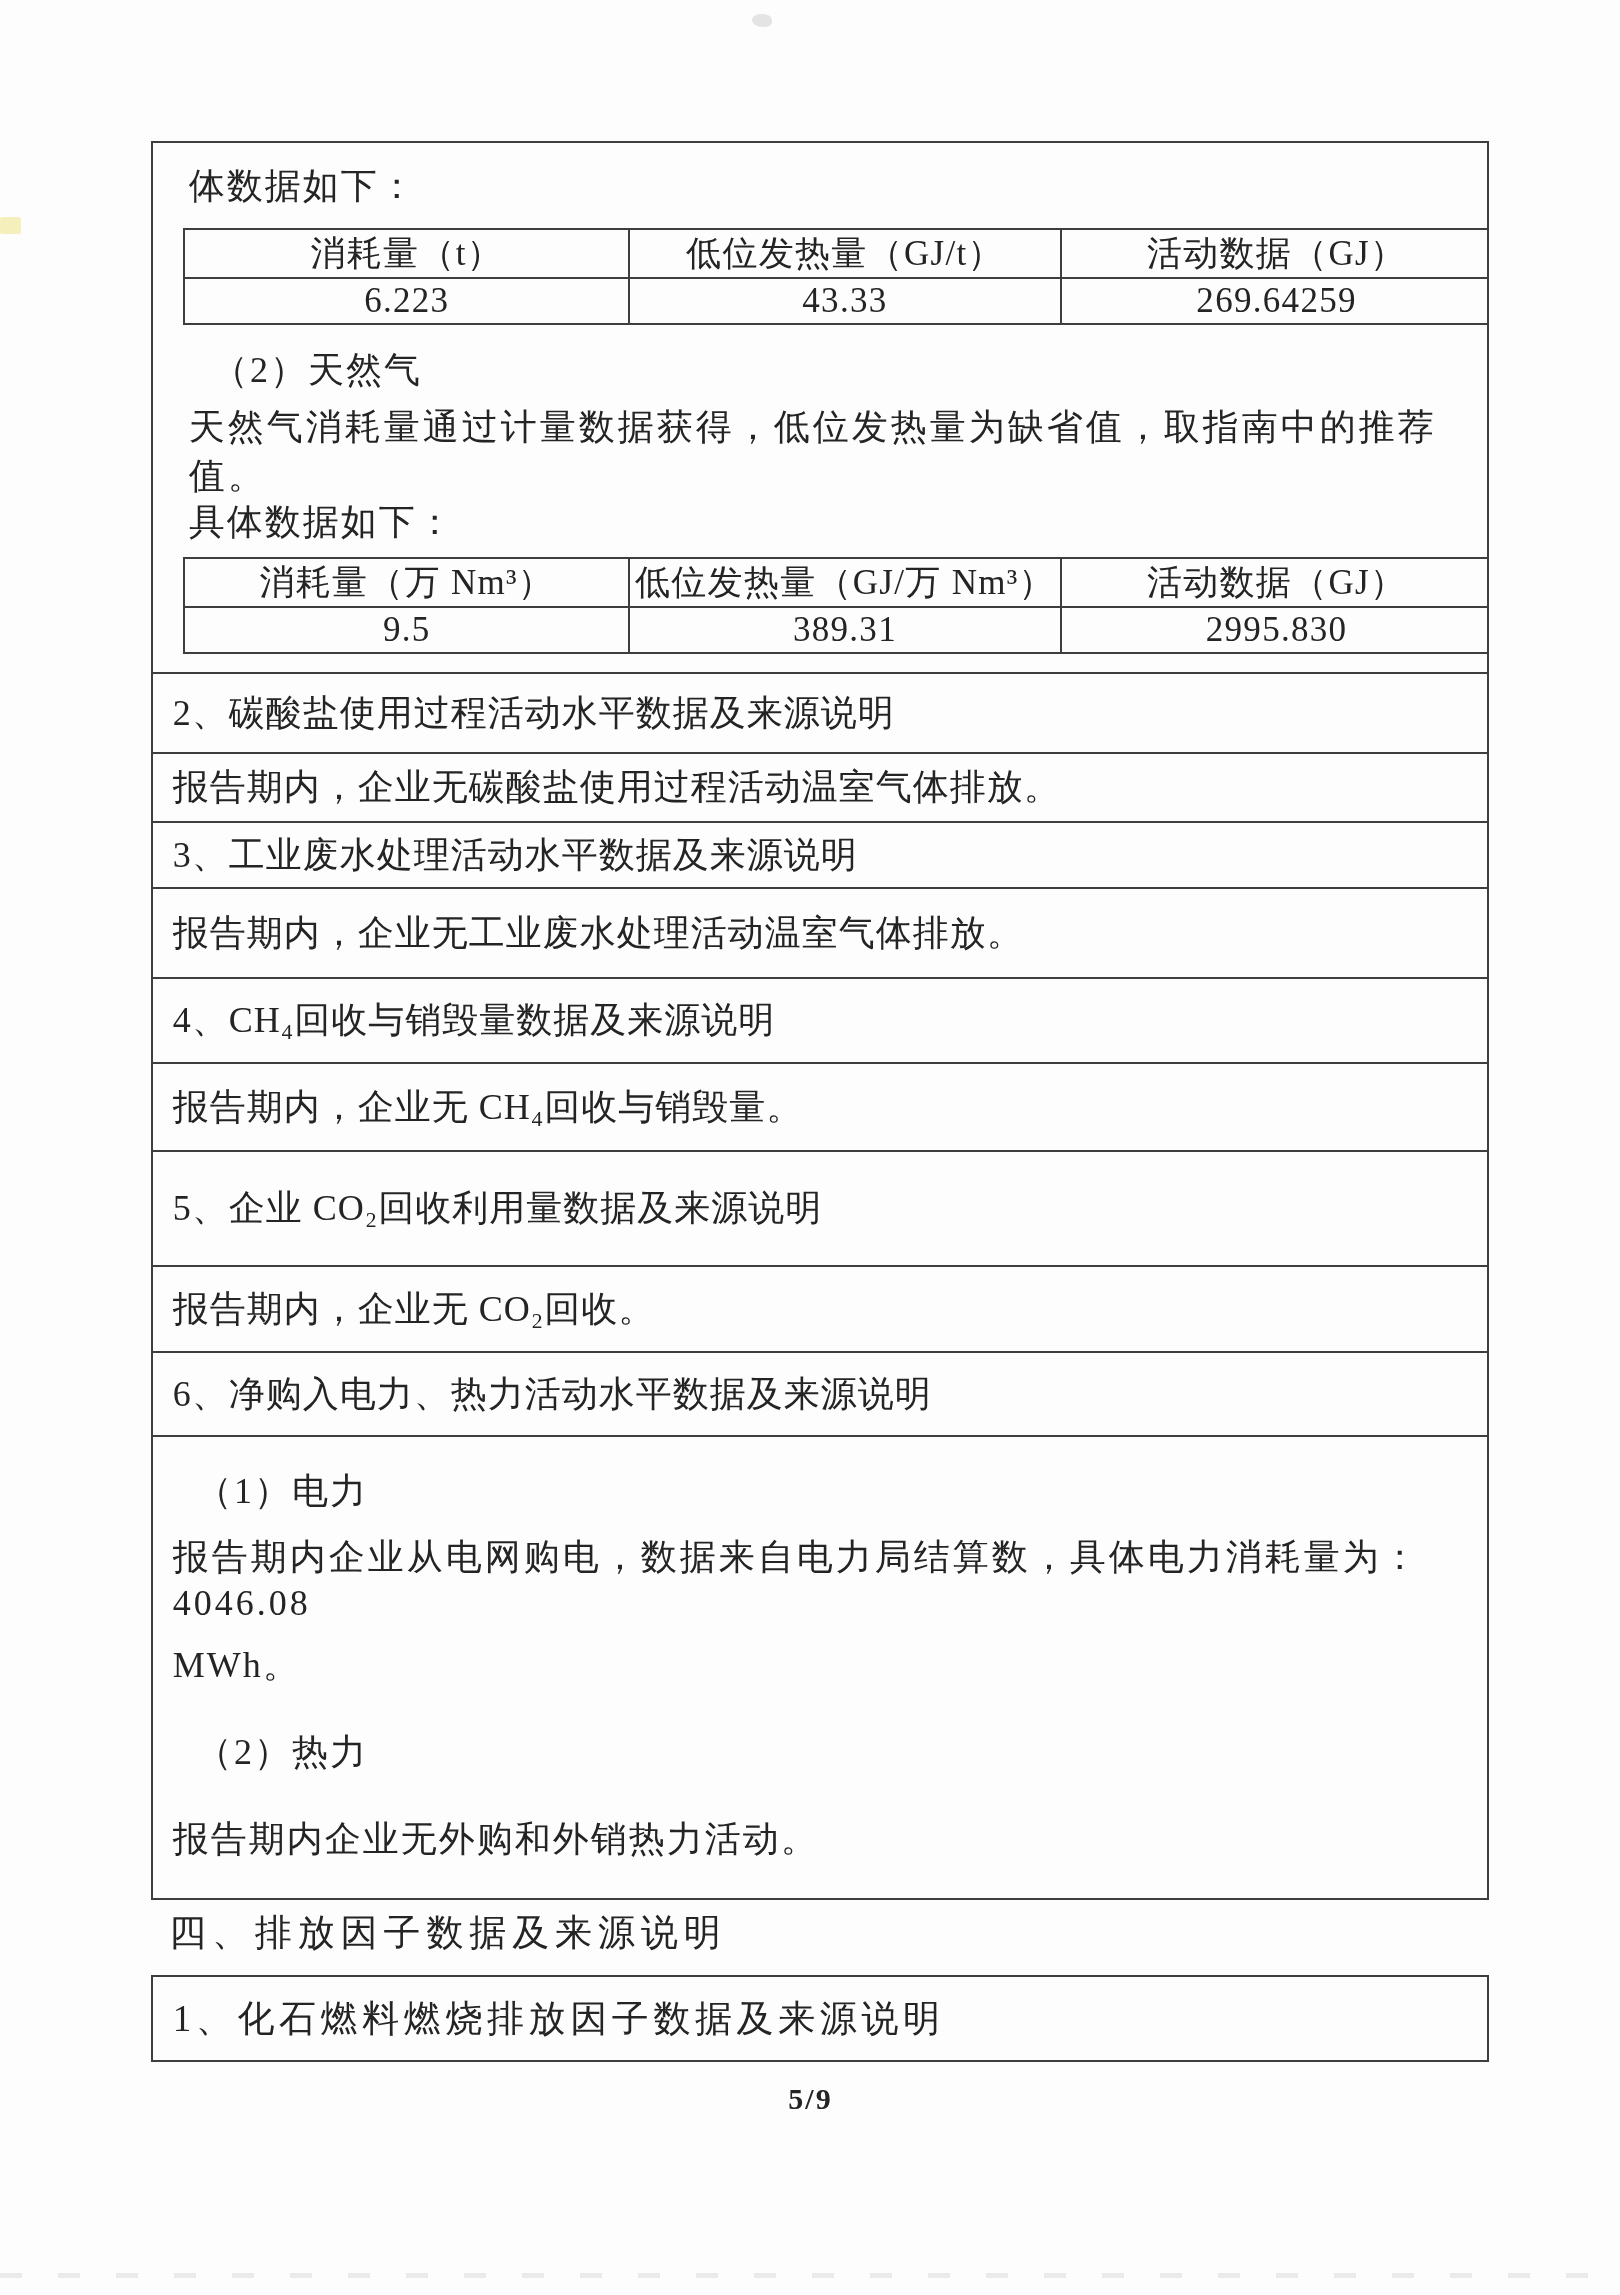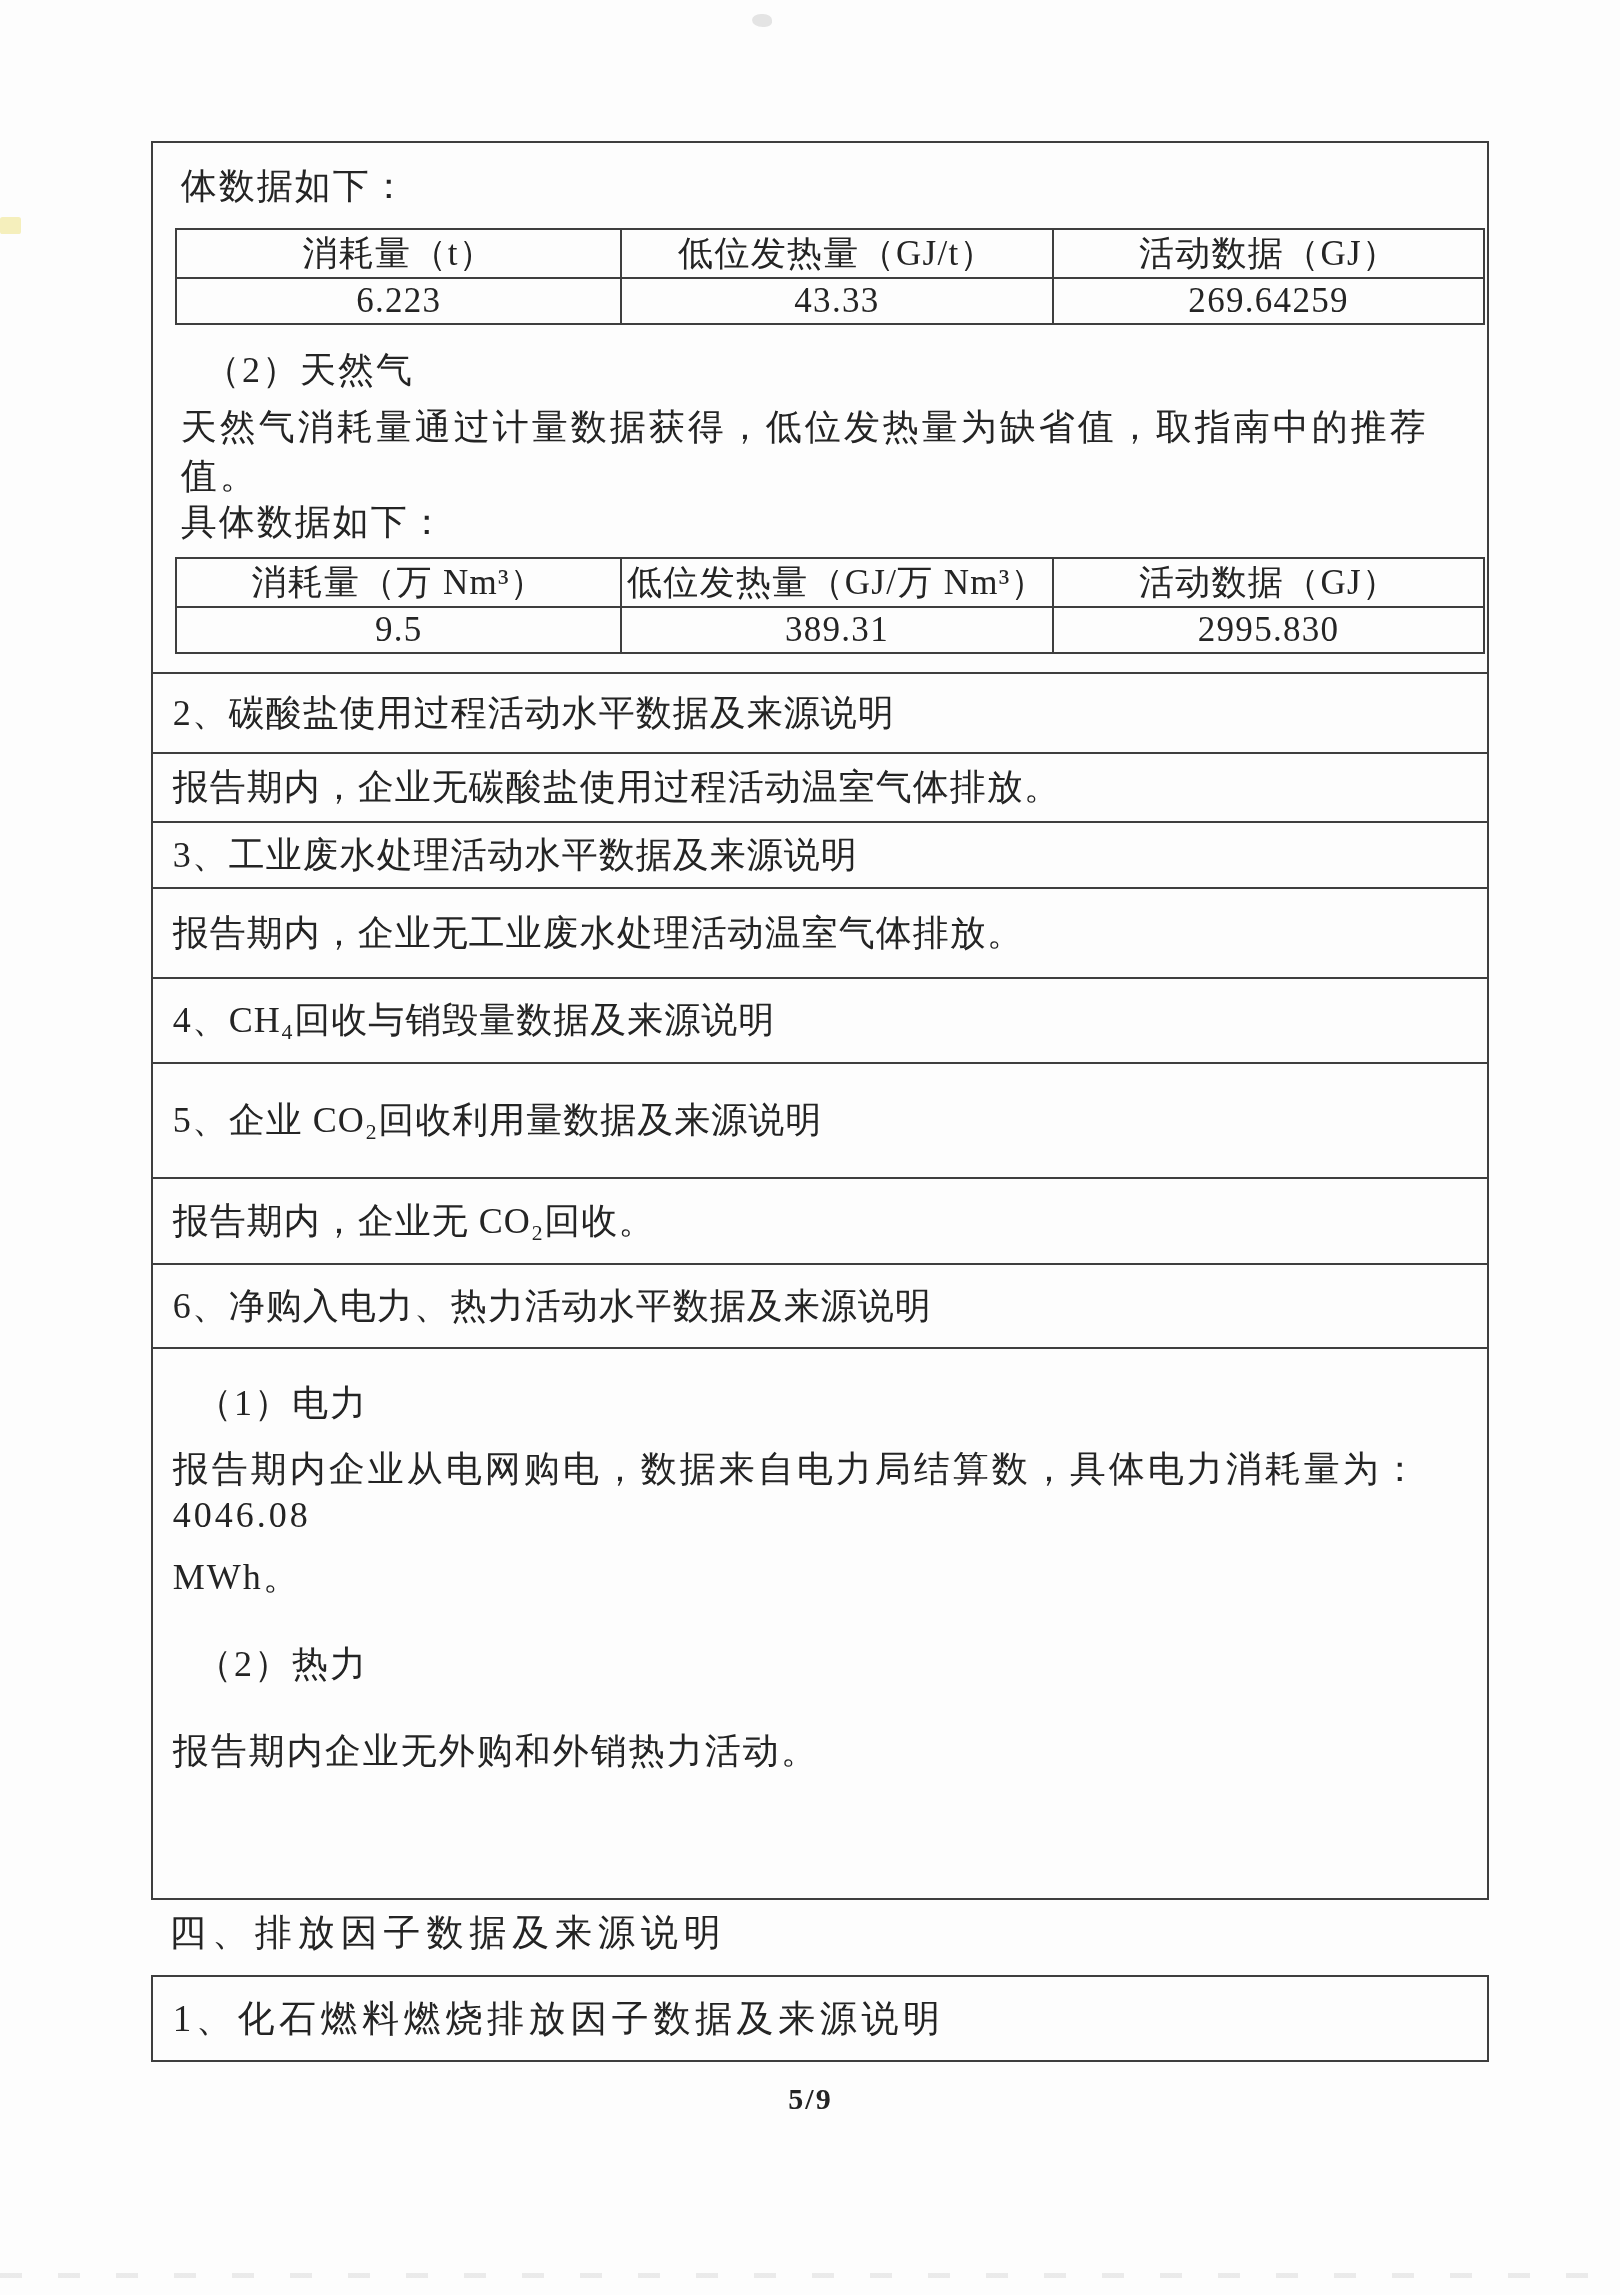--- a/index.html
+++ b/index.html
@@ -28,21 +28,21 @@
     font-size: 37px; letter-spacing: 4.6px;
   }
   
   .row {
     border-top: 2px solid #3e3e3e;
     display: flex; align-items: center;
     padding-left: 19.7px;
     font-size: 36px; letter-spacing: 1px;
     overflow: hidden;
   }
-  .row.first { border-top: none; display: block; padding-left: 8px; }
+  .row.first { border-top: none; display: block; padding-left: 16px; }
   
   .line {
     display: flex; align-items: center;
     padding-left: 19.7px;
     font-size: 36px; letter-spacing: 2px;
     height: 50px;
   }
   .indent { padding-left: 43px; }
   .wide { letter-spacing: 3px; }
   
@@ -142,20 +142,21 @@
           </tr>
         </tbody>
       </table>
     </section>
 
     <section class="row" style="height:80px;">2、碳酸盐使用过程活动水平数据及来源说明</section>
     <section class="row" style="height:69px;">报告期内，企业无碳酸盐使用过程活动温室气体排放。</section>
     <section class="row" style="height:66px;">3、工业废水处理活动水平数据及来源说明</section>
     <section class="row" style="height:90px;">报告期内，企业无工业废水处理活动温室气体排放。</section>
     <section class="row" style="height:85px;">4、CH₄回收与销毁量数据及来源说明</section>
+    <section class="row" style="height:88px;">报告期内，企业无 CH₄回收与销毁量。</section>
     <section class="row" style="height:115px;text-align:right;">5、企业 CO₂回收利用量数据及来源说明</section>
     <section class="row" style="height:86px;">报告期内，企业无 CO₂回收。</section>
     <section class="row" style="height:84px;">6、净购入电力、热力活动水平数据及来源说明</section>
 
     <section class="row" style="height:451px; display:block; padding:10.5px 0 0 0;">
       <p class="line indent" style="height:87px;text-align:center;">（1）电力</p>
       <p class="line wide" style="height:87px;">报告期内企业从电网购电，数据来自电力局结算数，具体电力消耗量为：4046.08</p>
       <p class="line" style="height:87px;">MWh。</p>
       <p class="line indent" style="height:87px;">（2）热力</p>
       <p class="line" style="height:87px;">报告期内企业无外购和外销热力活动。</p>

